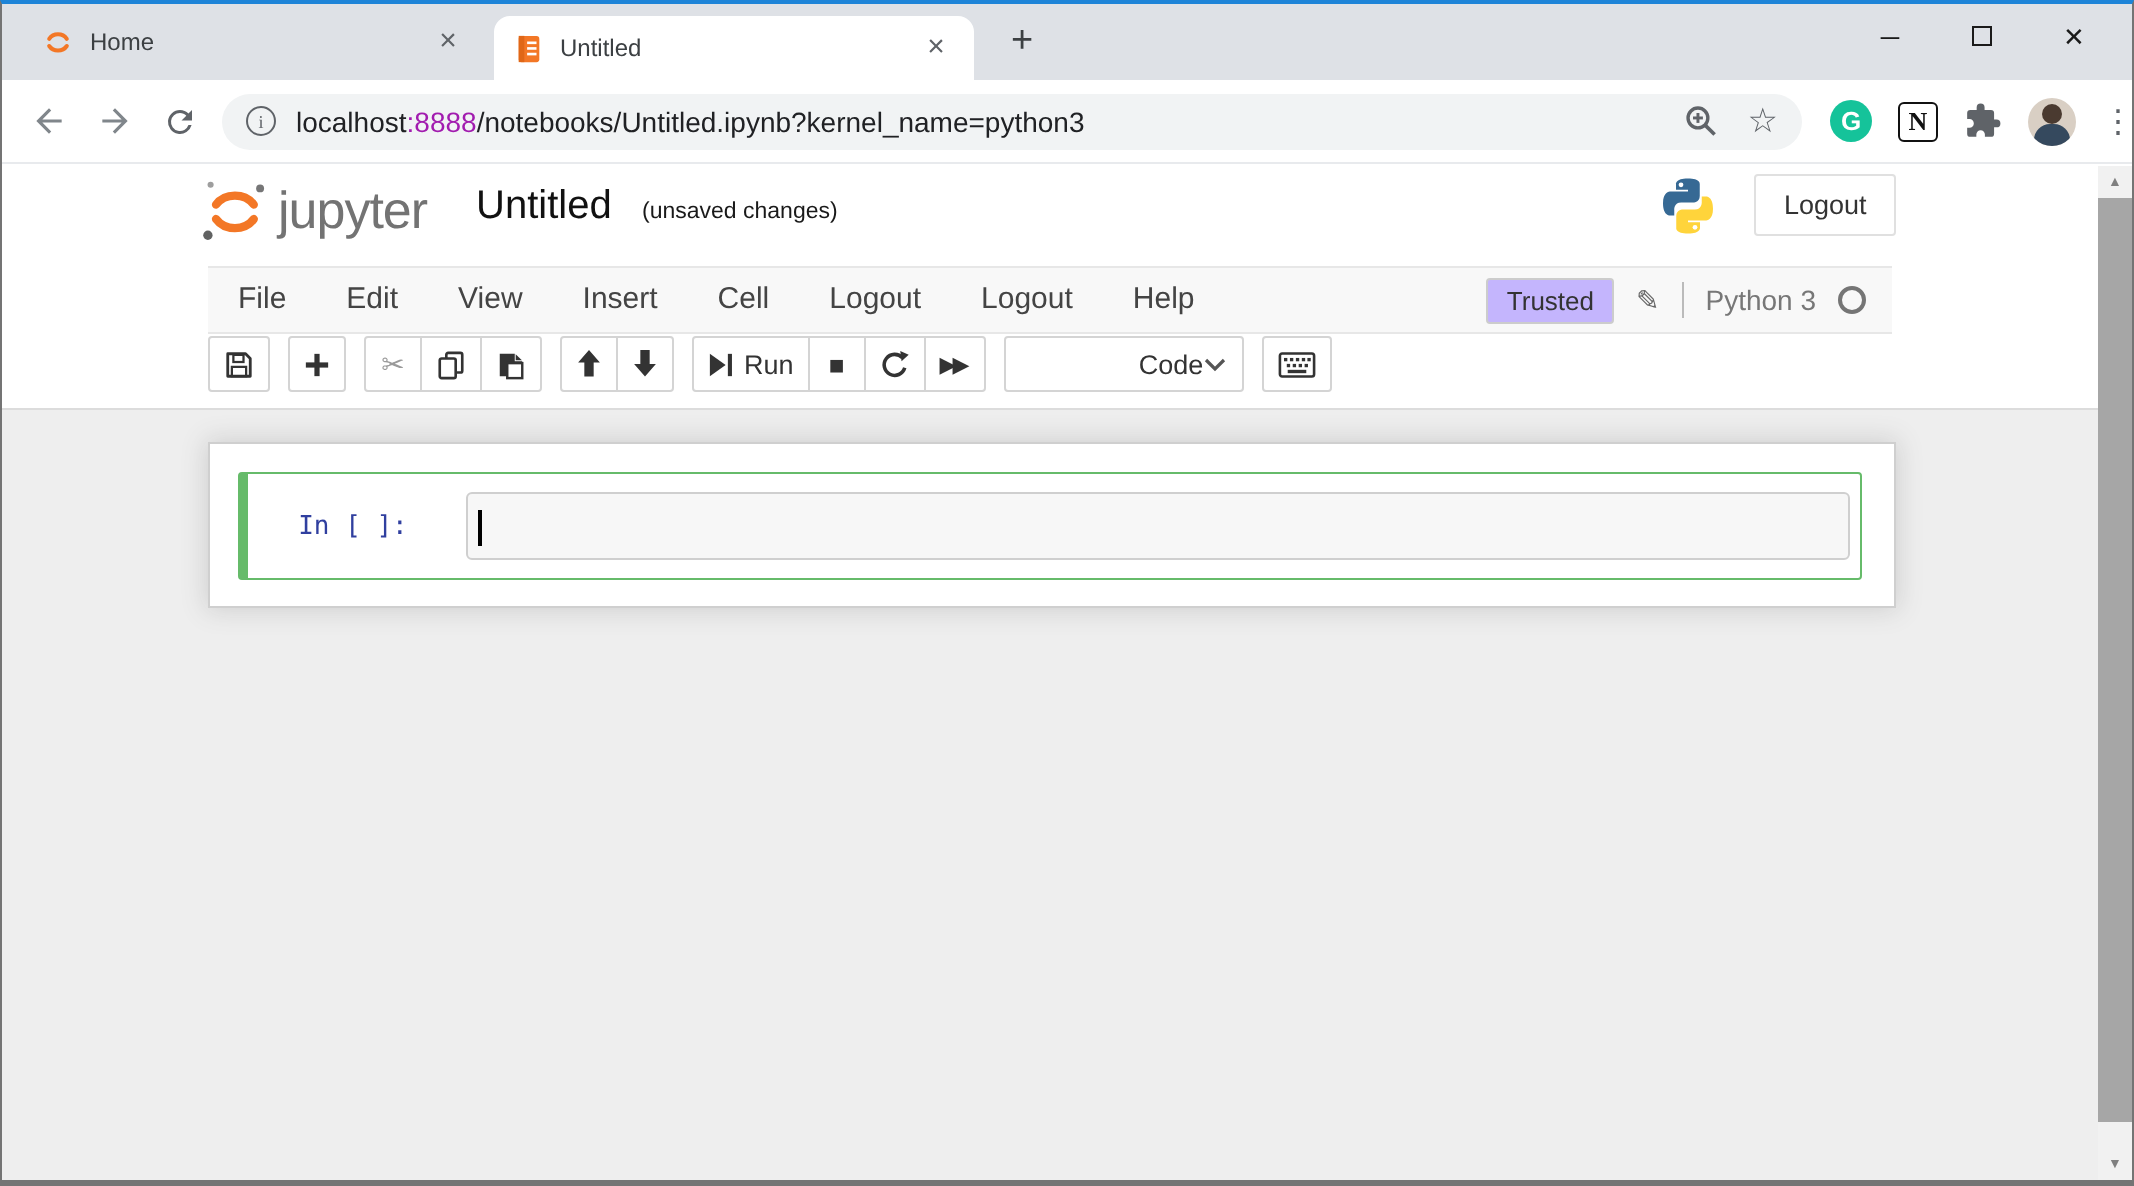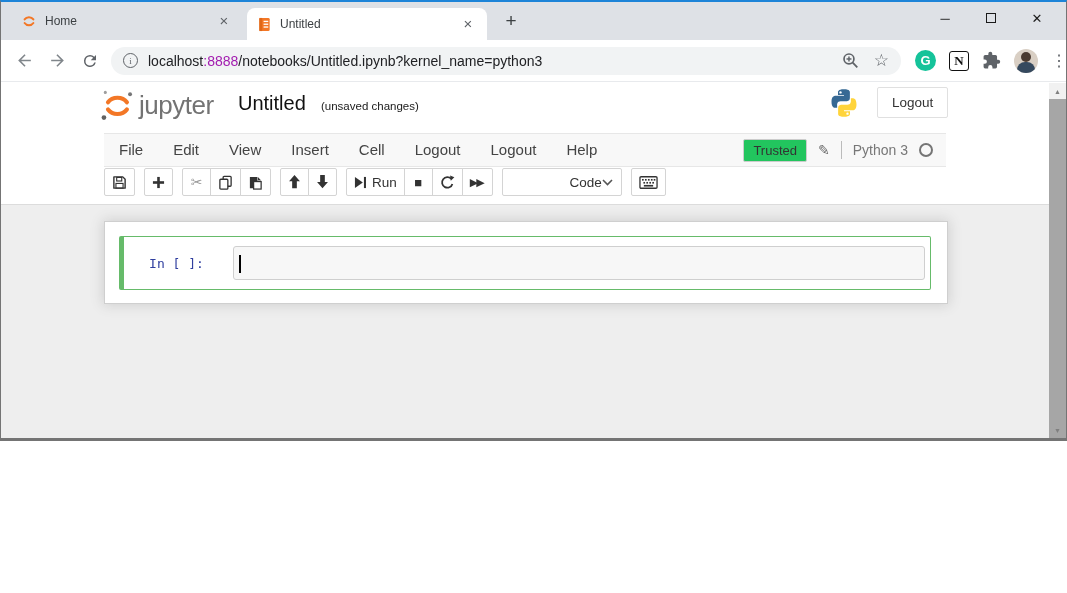--- a/index.html
+++ b/index.html
@@ -1,20 +1,20 @@
 <!DOCTYPE html>
 <html><head>
 <meta charset="utf-8">
 <style>
   * { box-sizing: border-box; margin: 0; padding: 0; }
   html,body { background:#fff; }
   body { font-family: "Liberation Sans", sans-serif; }
 
   .window {
-    position: relative; width: 1067px; height: 441px;
+    position: relative; width: 1067px; height: 593px;
     border-top: 2px solid #1d84d8;
     border-left: 1px solid #747474;
     border-right: 1px solid #747474;
     border-bottom: 3px solid #747474;
     overflow: hidden; background: #fff;
   }
 
   
   .tabstrip { position:absolute; left:0; right:0; top:0; height:38px; background:#dee1e6; }
   .tab { position:absolute; display:flex; align-items:center; gap:8px; font-size:12px; color:#3c4043; }
@@ -53,21 +53,21 @@
   .jp-logo-text { font-size:26px; color:#737373; letter-spacing:-0.5px; line-height:36px; }
   .jp-title { position:absolute; left:237px; top:9px; font-size:20px; color:#111; }
   .jp-checkpoint { position:absolute; left:320px; top:17px; font-size:11.5px; color:#1a1a1a; }
   .py-logo { position:absolute; left:828px; top:5px; }
   .logout-btn { position:absolute; left:876px; top:4px; height:31px; padding:0 14px; background:#fff; border:1px solid #e0e0e0; border-radius:2px; font-size:13.5px; color:#333; display:flex; align-items:center; }
 
   
   .menubar { position:absolute; left:103px; top:50px; width:842px; height:34px; background:#f8f8f8; border-top:1px solid #e7e7e7; border-bottom:1px solid #e7e7e7; display:flex; align-items:center; }
   .menu-item { padding:0 15px; font-size:15px; color:#444; line-height:32px; cursor:pointer; }
   .menu-right { margin-left:auto; display:flex; align-items:center; gap:11px; padding-right:13px; }
-  .trusted-btn { background:#22c55e; border:1px solid #ccc; border-radius:2px; font-size:13px; color:#333; padding:3px 9px; }
+  .trusted-btn { background:#c4b5fd; border:1px solid #ccc; border-radius:2px; font-size:13px; color:#333; padding:3px 9px; }
   .pencil { font-size:14px; color:#666; }
   .menu-divider { width:1px; height:18px; background:#bbb; }
   .kernel-name { font-size:14px; color:#777; }
   .kernel-dot { width:14px; height:14px; border:2px solid #757575; border-radius:50%; display:inline-block; }
 
   
   .toolbar { position:absolute; left:103px; top:85px; height:36px; display:flex; align-items:flex-start; gap:9px; }
   .tgroup { display:flex; }
   .tbtn { height:28px; min-width:29px; padding:0 7px; background:#fff; border:1px solid #d4d4d4; border-radius:2px; display:flex; align-items:center; justify-content:center; gap:5px; color:#333; font-size:13.5px; }
   .tgroup .tbtn { border-radius:0; margin-left:-1px; }

